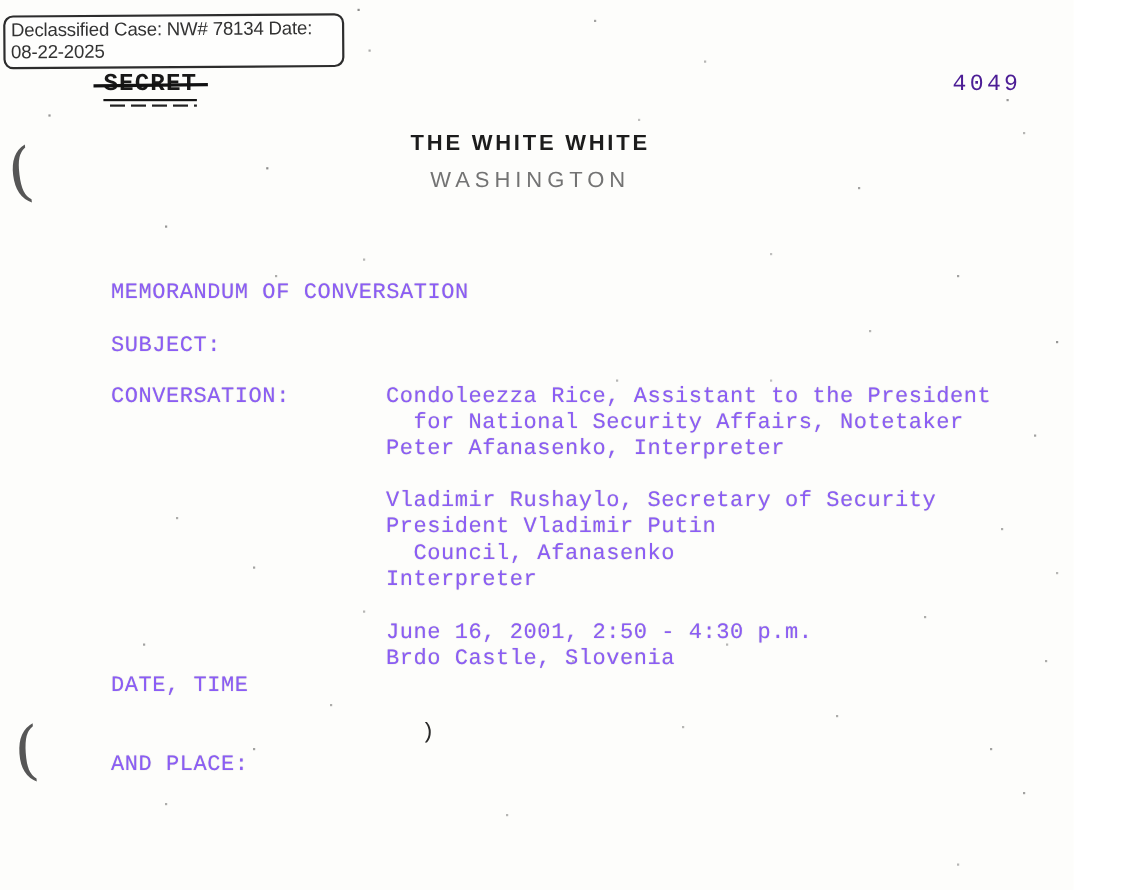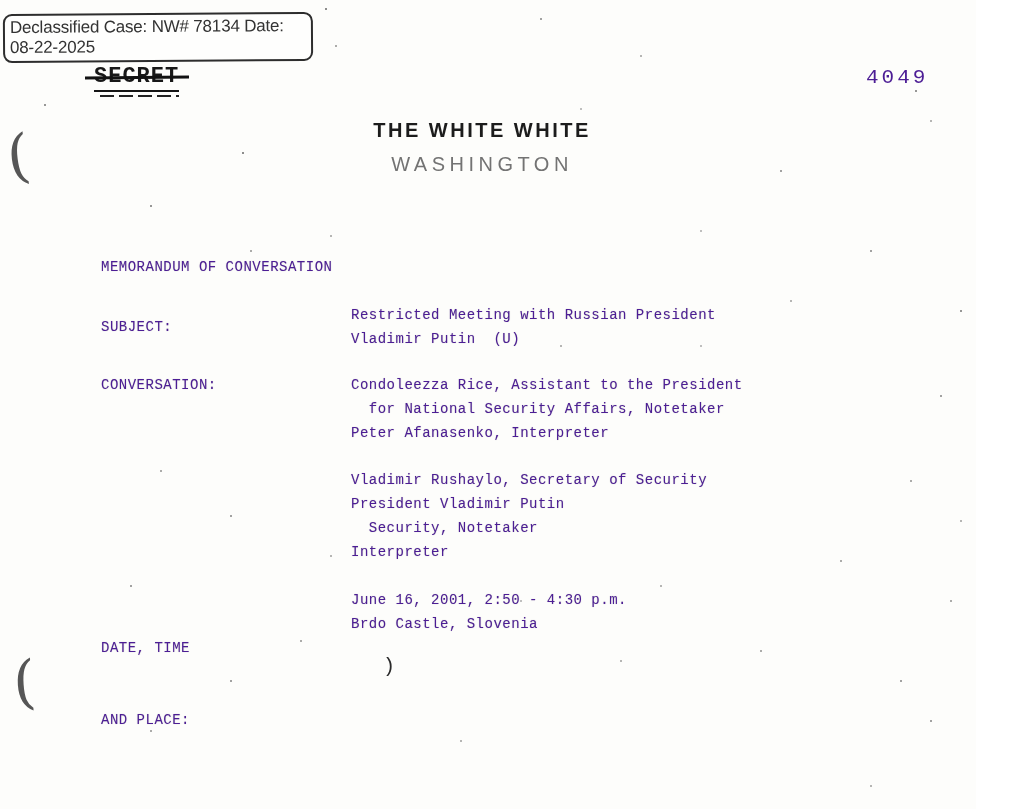--- a/index.html
+++ b/index.html
@@ -71,22 +71,22 @@
     position: absolute; left: 482px; top: 119px; transform: translateX(-50%);
     text-align: center; font-family: "Liberation Sans", sans-serif; color: #1c1c1c;
     white-space: nowrap;
   }
   .lh-title { font-size: 20px; font-weight: 700; letter-spacing: 2.5px; }
   .lh-sub   { margin-top: 11px; font-size: 20px; font-weight: 500; letter-spacing: 4.5px; color: #737373; }
   
   .doc {
     position: absolute; left: 101px; top: 255px; width: 860px;
     font-family: "Liberation Mono", monospace;
-    font-size: 14px; line-height: 24px; letter-spacing: 0.5px;
-    color: #4c1d95; text-shadow: 0 0 1px rgba(40,40,40,.3);
+    font-size: 20px; line-height: 24px; letter-spacing: 0.5px;
+    color: #8b5cf6; text-shadow: 0 0 1px rgba(40,40,40,.3);
   }
   .line, .label { white-space: pre; }
   .heading { margin-bottom: 24px; }
   .row { display: flex; }
   .row .label { width: 250px; flex: none; }
   .row.subject { margin-bottom: 22px; align-items: center; }
   .row.part-us { margin-bottom: 23px; }
   .row.part-ru { margin-bottom: 24px; }
   .stray {
     position: absolute; left: 383px; top: 655px;
@@ -119,41 +119,37 @@
   <div class="letterhead">
     <div class="lh-title">THE WHITE WHITE</div>
     <div class="lh-sub">WASHINGTON</div>
   </div>
 
   <div class="doc">
     <div class="line heading">MEMORANDUM OF CONVERSATION</div>
 
     <div class="row subject">
       <div class="label">SUBJECT:</div>
-      <div class="val">
-        <div class="line">Restricted Meeting with Russian President</div>
-        <div class="line">Vladimir Putin  (U)</div>
-      </div>
     </div>
 
     <div class="row part-us">
       <div class="label">CONVERSATION:</div>
       <div class="val">
         <div class="line">Condoleezza Rice, Assistant to the President</div>
         <div class="line">  for National Security Affairs, Notetaker</div>
         <div class="line">Peter Afanasenko, Interpreter</div>
       </div>
     </div>
 
     <div class="row part-ru">
       <div class="label"></div>
       <div class="val">
         <div class="line">Vladimir Rushaylo, Secretary of Security</div>
         <div class="line">President Vladimir Putin</div>
-        <div class="line">  Security, Notetaker</div>
+        <div class="line">  Council, Afanasenko</div>
         <div class="line">Interpreter</div>
       </div>
     </div>
 
     <div class="row date">
       <div class="label">
         <div class="line">DATE, TIME</div>
         <div class="line">AND PLACE:</div>
       </div>
       <div class="val">

